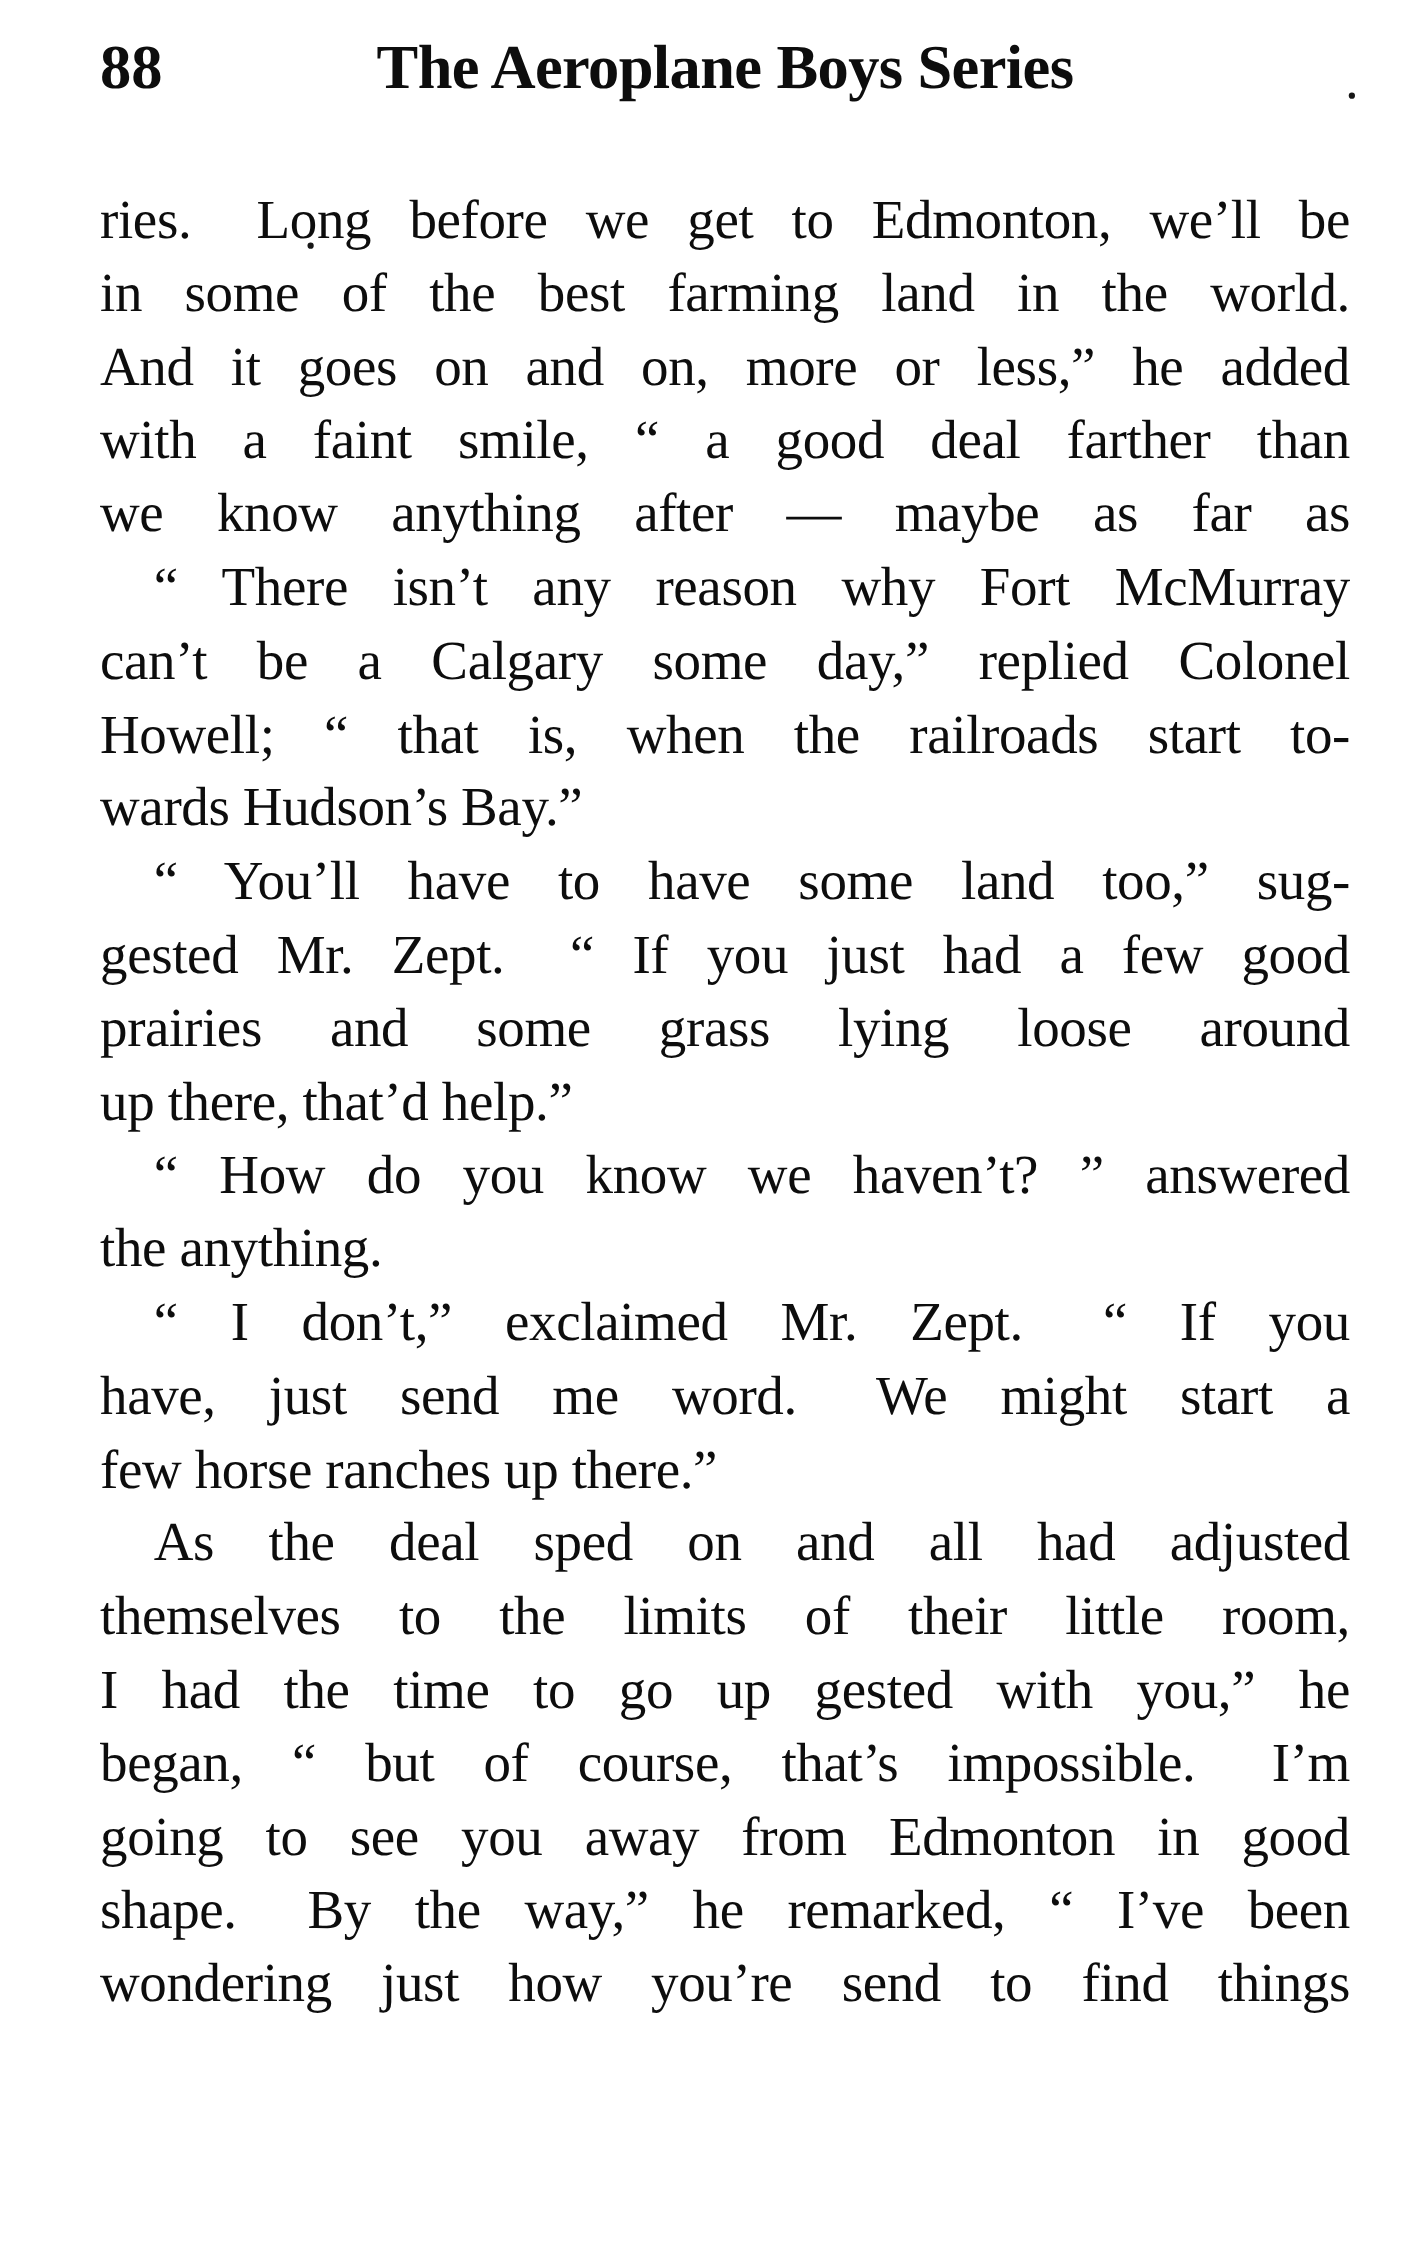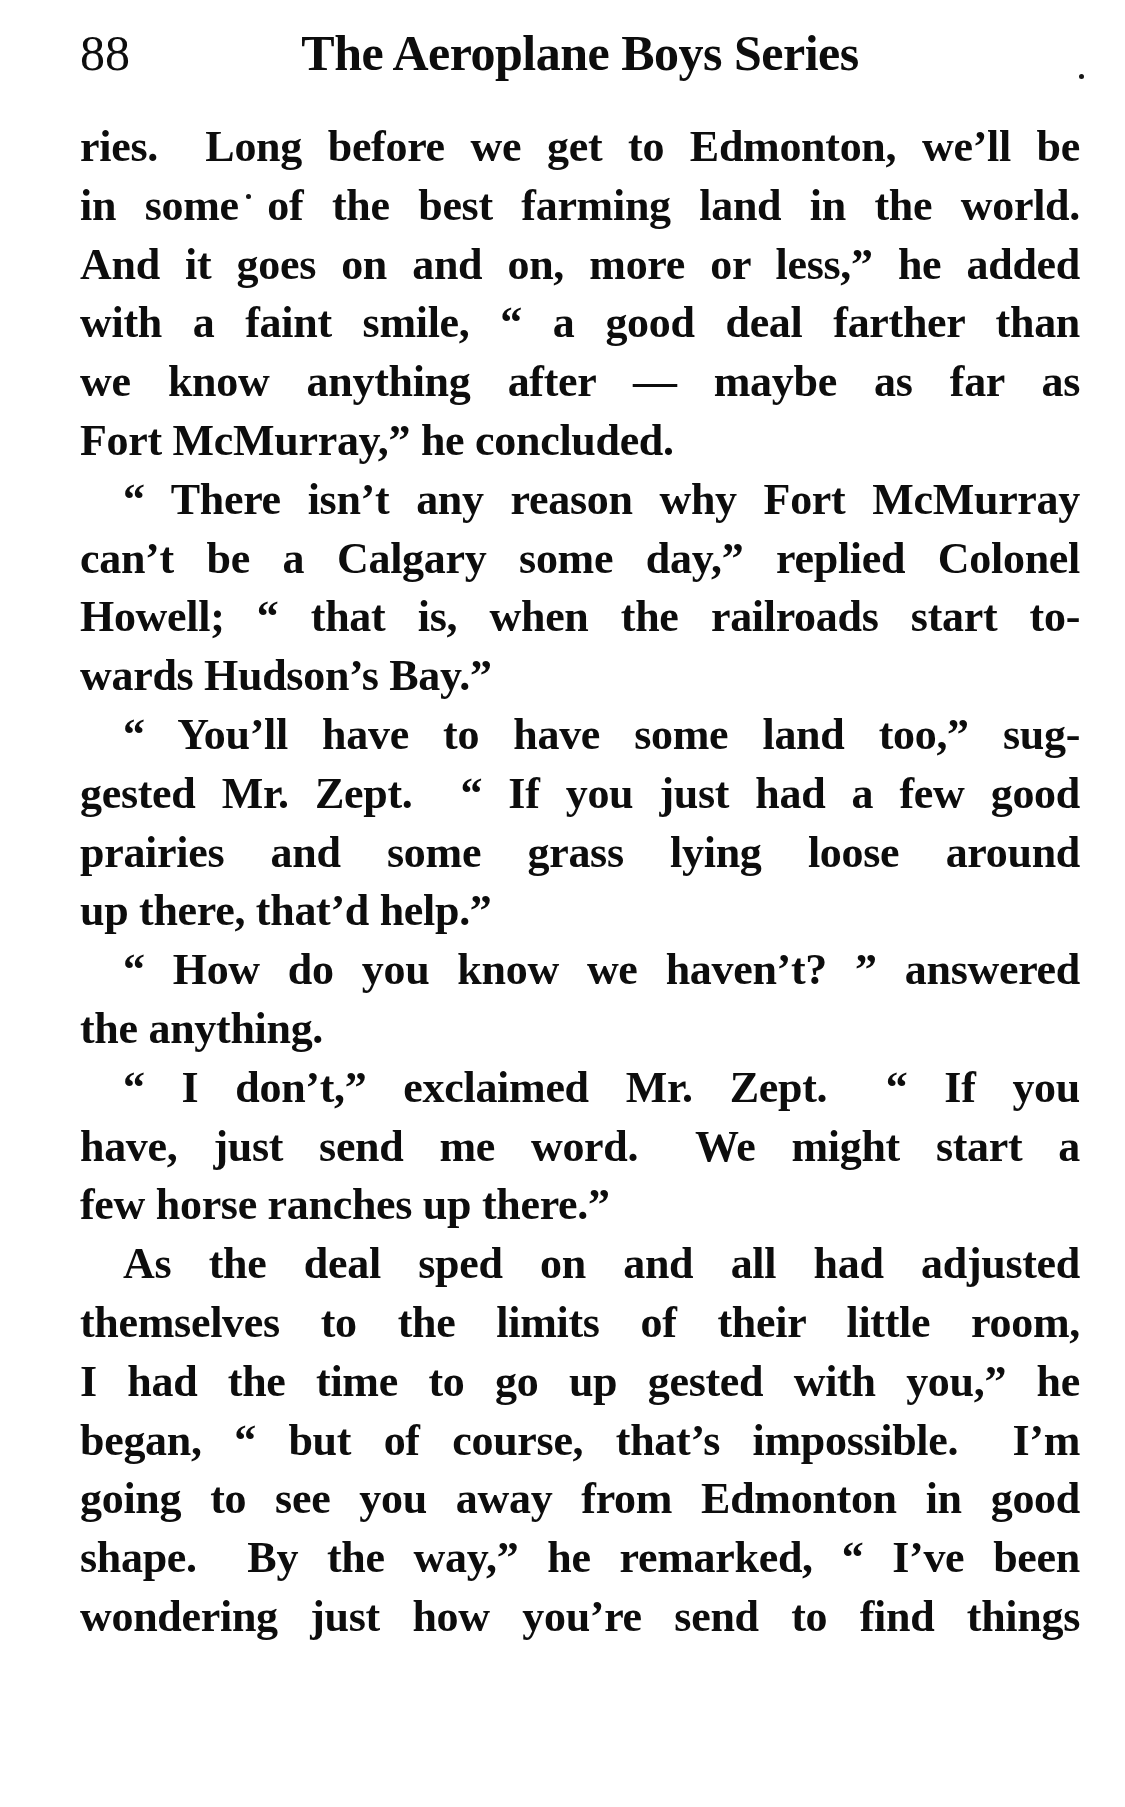--- a/index.html
+++ b/index.html
@@ -10,29 +10,29 @@
   }
   .page {
     position: absolute; inset: 0;
     font-family: "Liberation Serif", "DejaVu Serif", serif;
     color: var(--ink, #0d0d0d);
   }
   .header {
     position: absolute; top: 23px; left: 0; width: 100%;
     height: 60px; line-height: 60px; font-size: 50px;
   }
-  .pagenum { position: absolute; left: 80px; font-weight: 400; }
+  .pagenum { position: absolute; left: 80px; font-weight: 700; }
   .title {
     position: absolute; left: 580px; transform: translateX(-50%);
     font-weight: 700; letter-spacing: -0.5px;
     white-space: nowrap;
   }
   .body-text {
-    position: absolute; left: 80px; top: 118px; width: 1000px;
-    font-size: 44px; font-weight: 700; letter-spacing: -0.3px;
+    position: absolute; left: 80px; top: 147px; width: 1000px;
+    font-size: 44px; font-weight: 400; letter-spacing: -0.3px;
   }
   .line {
     height: 58.8px; line-height: 58.8px;
     text-align: justify; text-align-last: justify;
     overflow: hidden;
   }
   .line.indent { padding-left: 43px; }
   .line.end { text-align: left; text-align-last: left; }
   .speck { position: absolute; background: #161616; border-radius: 50%; }
   .s1 { left: 246px; top: 194px; width: 5px; height: 5px; }
@@ -45,21 +45,20 @@
   <div class="header">
     <span class="pagenum">88</span>
     <span class="title">The Aeroplane Boys Series</span>
   </div>
   <div class="body-text">
       <div class="line">ries.  Long before we get to Edmonton, we’ll be</div>
       <div class="line">in some of the best farming land in the world.</div>
       <div class="line">And it goes on and on, more or less,” he added</div>
       <div class="line">with a faint smile, “ a good deal farther than</div>
       <div class="line">we know anything after — maybe as far as</div>
-      <div class="line end">Fort McMurray,” he concluded.</div>
       <div class="line indent">“ There isn’t any reason why Fort McMurray</div>
       <div class="line">can’t be a Calgary some day,” replied Colonel</div>
       <div class="line">Howell; “ that is, when the railroads start to-</div>
       <div class="line end">wards Hudson’s Bay.”</div>
       <div class="line indent">“ You’ll have to have some land too,” sug-</div>
       <div class="line">gested Mr. Zept.  “ If you just had a few good</div>
       <div class="line">prairies and some grass lying loose around</div>
       <div class="line end">up there, that’d help.”</div>
       <div class="line indent">“ How do you know we haven’t? ” answered</div>
       <div class="line end">the anything.</div>

